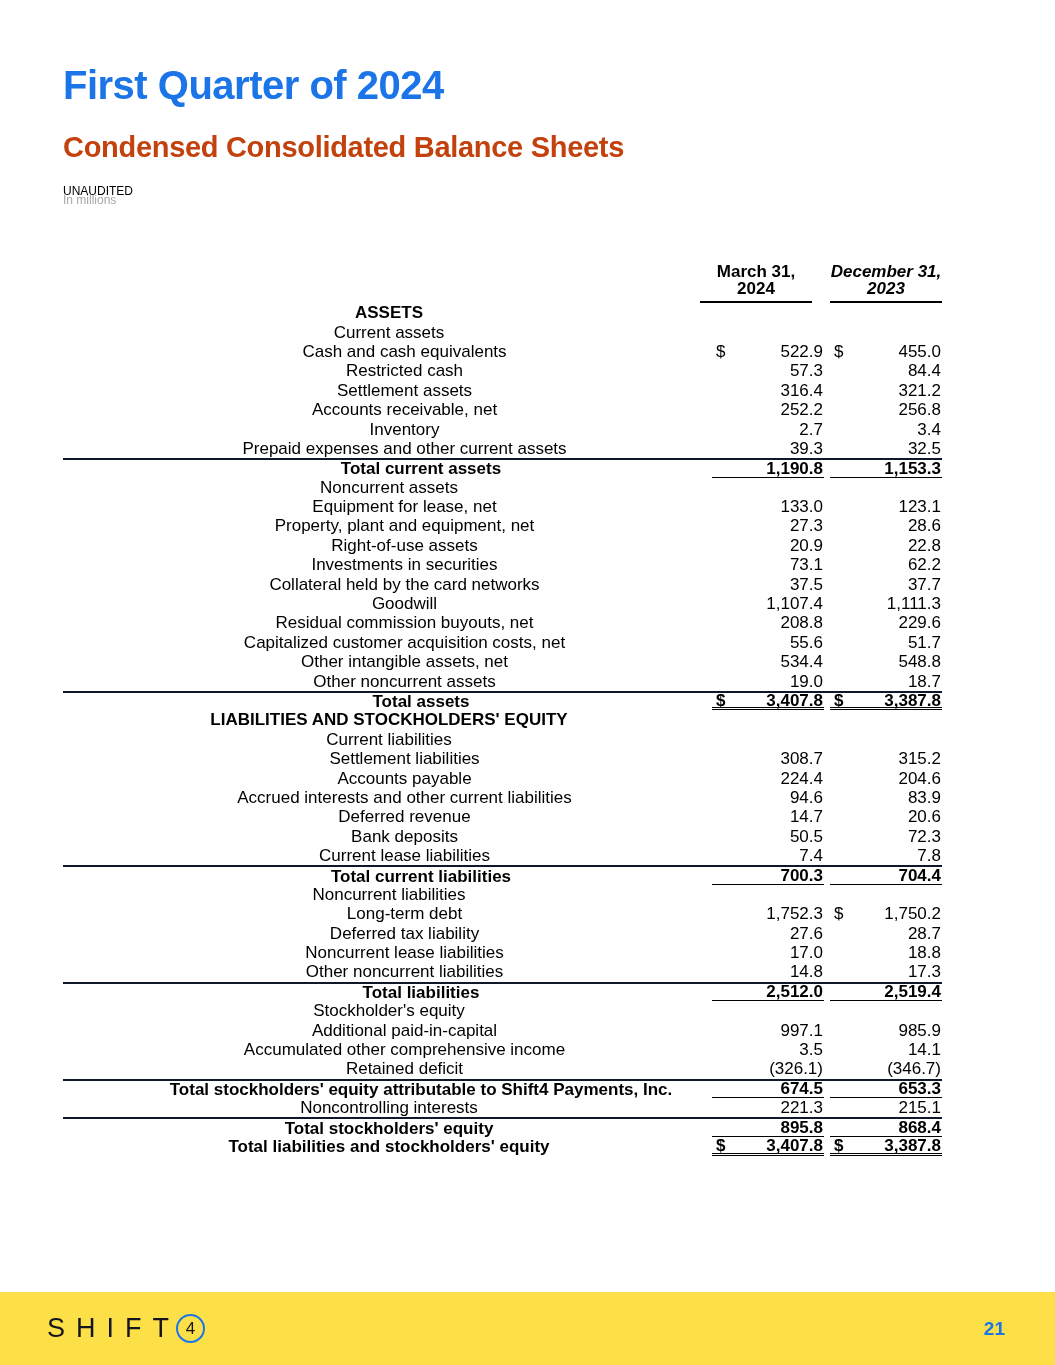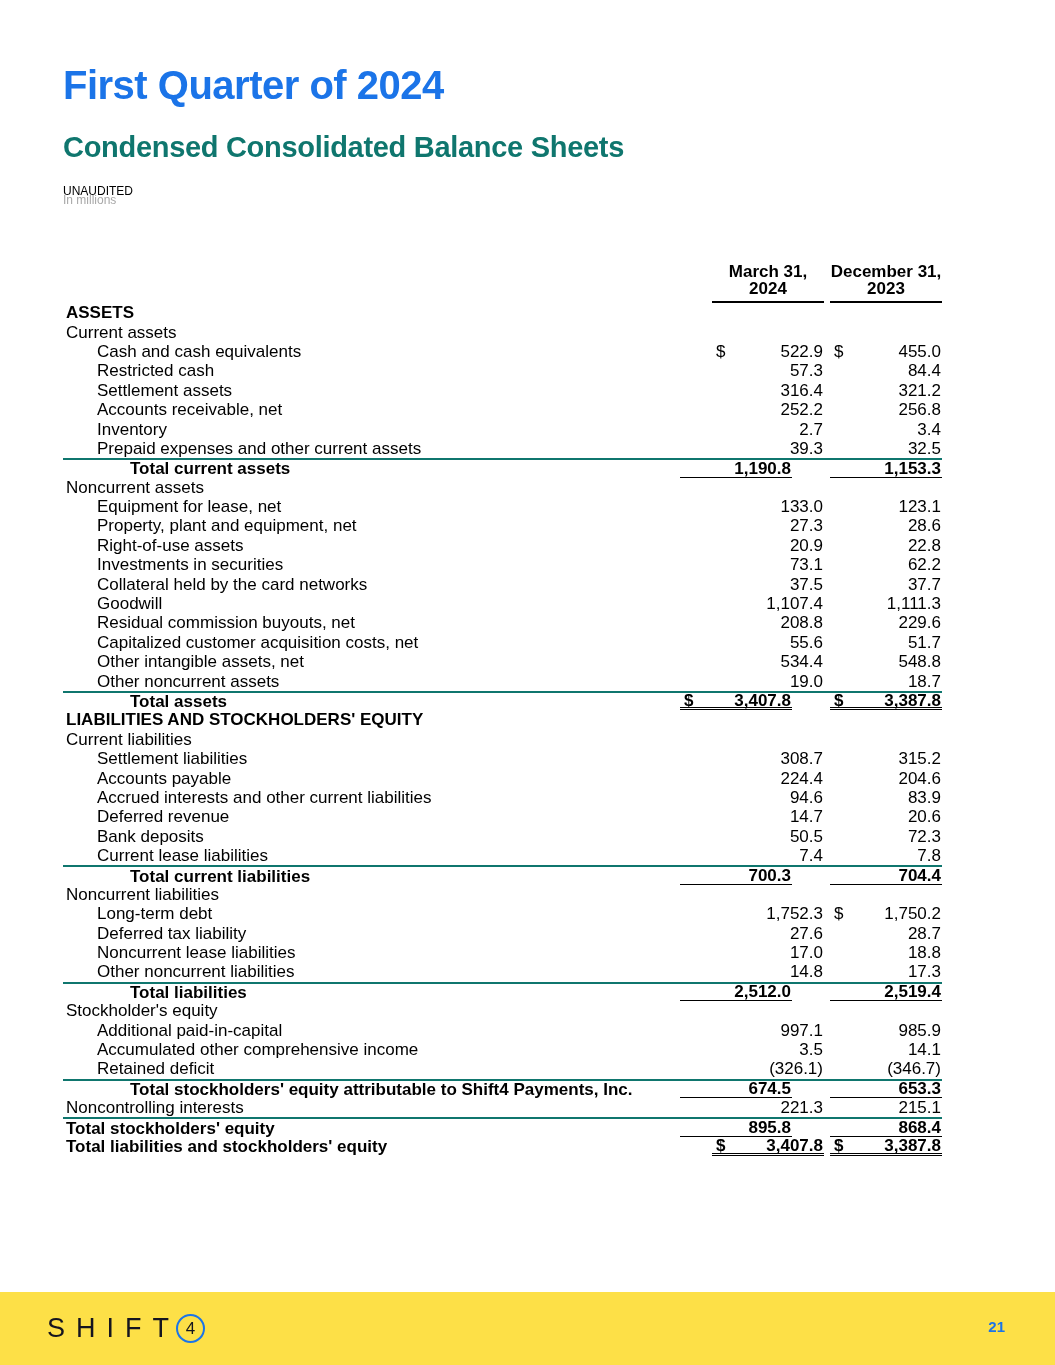--- a/index.html
+++ b/index.html
@@ -2,53 +2,53 @@
 <html><head>
 <meta charset="utf-8">
 <style>
   * { margin:0; padding:0; box-sizing:border-box; }
   html, body { background:#ffffff; }
   body { width:1055px; height:1365px; font-family:"Liberation Sans", sans-serif; color:#000; position:relative; overflow:hidden; }
 
   .page { position:relative; width:1055px; height:1190px; background:#fff; }
 
   .title    { position:absolute; left:63px; top:63px;  font-size:40px; font-weight:bold; color:#1b74e8; letter-spacing:-0.5px; }
-  .subtitle { position:absolute; left:63px; top:131px; font-size:29px; font-weight:bold; color:#0f766e; letter-spacing:-0.3px; }
+  .subtitle { position:absolute; left:63px; top:131px; font-size:29px; font-weight:bold; color:#c2410c; letter-spacing:-0.3px; }
   .unaudited{ position:absolute; left:63px; top:184px; font-size:12px; font-weight:normal; color:#000000; }
   .units    { position:absolute; left:63px; top:193px; font-size:12px; color:#a8a8a8; }
 
   .fin-table { position:absolute; left:63px; top:282px; width:879px; font-size:17px; line-height:1; }
 
   .thead { display:flex; height:21px; align-items:flex-end; }
   .thead .spacer { flex:1; }
   .thead .th { width:112px; text-align:center; font-weight:bold; border-bottom:2px solid #000; padding-bottom:4px; }
-  .thead .th.c2 { margin-left:6px; }
+  .thead .th.c2 { margin-left:18px;font-style:italic; }
 
   .row { display:flex; height:19.4px; align-items:center; }
-  .row .label { flex:1; white-space:nowrap; overflow:hidden; }
+  .row .label { flex:1; white-space:nowrap; overflow:hidden;text-align:center; }
   .row .col { width:112px; display:flex; justify-content:space-between; align-items:center; height:100%; padding:0 1px; }
   .row .col .dollar { padding-left:3px; }
   .row .c2 { margin-left:6px; }
 
   .ind0 { padding-left:3px; }
   .ind1 { padding-left:34px; }
   .ind2 { padding-left:67px; }
 
   .bold { font-weight:bold; }
-  .rule-above { border-top:2px solid #0f766e;gap:32px; }
+  .rule-above { border-top:2px solid #0f172a; }
   .ul-single .col { border-bottom:1.5px solid #000; }
   .ul-double .col { border-bottom:3.5px double #000; }
 
   .footer { position:absolute; left:0; top:1292px; width:1055px; height:73px; background:#fde047; }
   .logo { position:absolute; left:47px; top:0; height:73px; display:flex; align-items:center; }
   .logo-text { font-size:27px; letter-spacing:11px; color:#15151f; font-weight:400; }
   .logo-circle { width:29px; height:29px; border:2.5px solid #1b74e8; border-radius:50%;
                  display:flex; align-items:center; justify-content:center;
                  font-size:17px; font-weight:500; color:#15151f; margin-left:-4px; }
-  .page-num { position:absolute; right:50px; top:26px; font-size:15px; font-weight:bold; color:#1b74e8; }
+  .page-num { position:absolute; right:50px; top:26px; font-size:19px; font-weight:bold; color:#1b74e8; }
 </style>
 </head>
 <body>
 
 <div class="page">
 
   <div class="title">First Quarter of 2024</div>
   <div class="subtitle">Condensed Consolidated Balance Sheets</div>
   <div class="unaudited">UNAUDITED</div>
   <div class="units">In millions</div>

